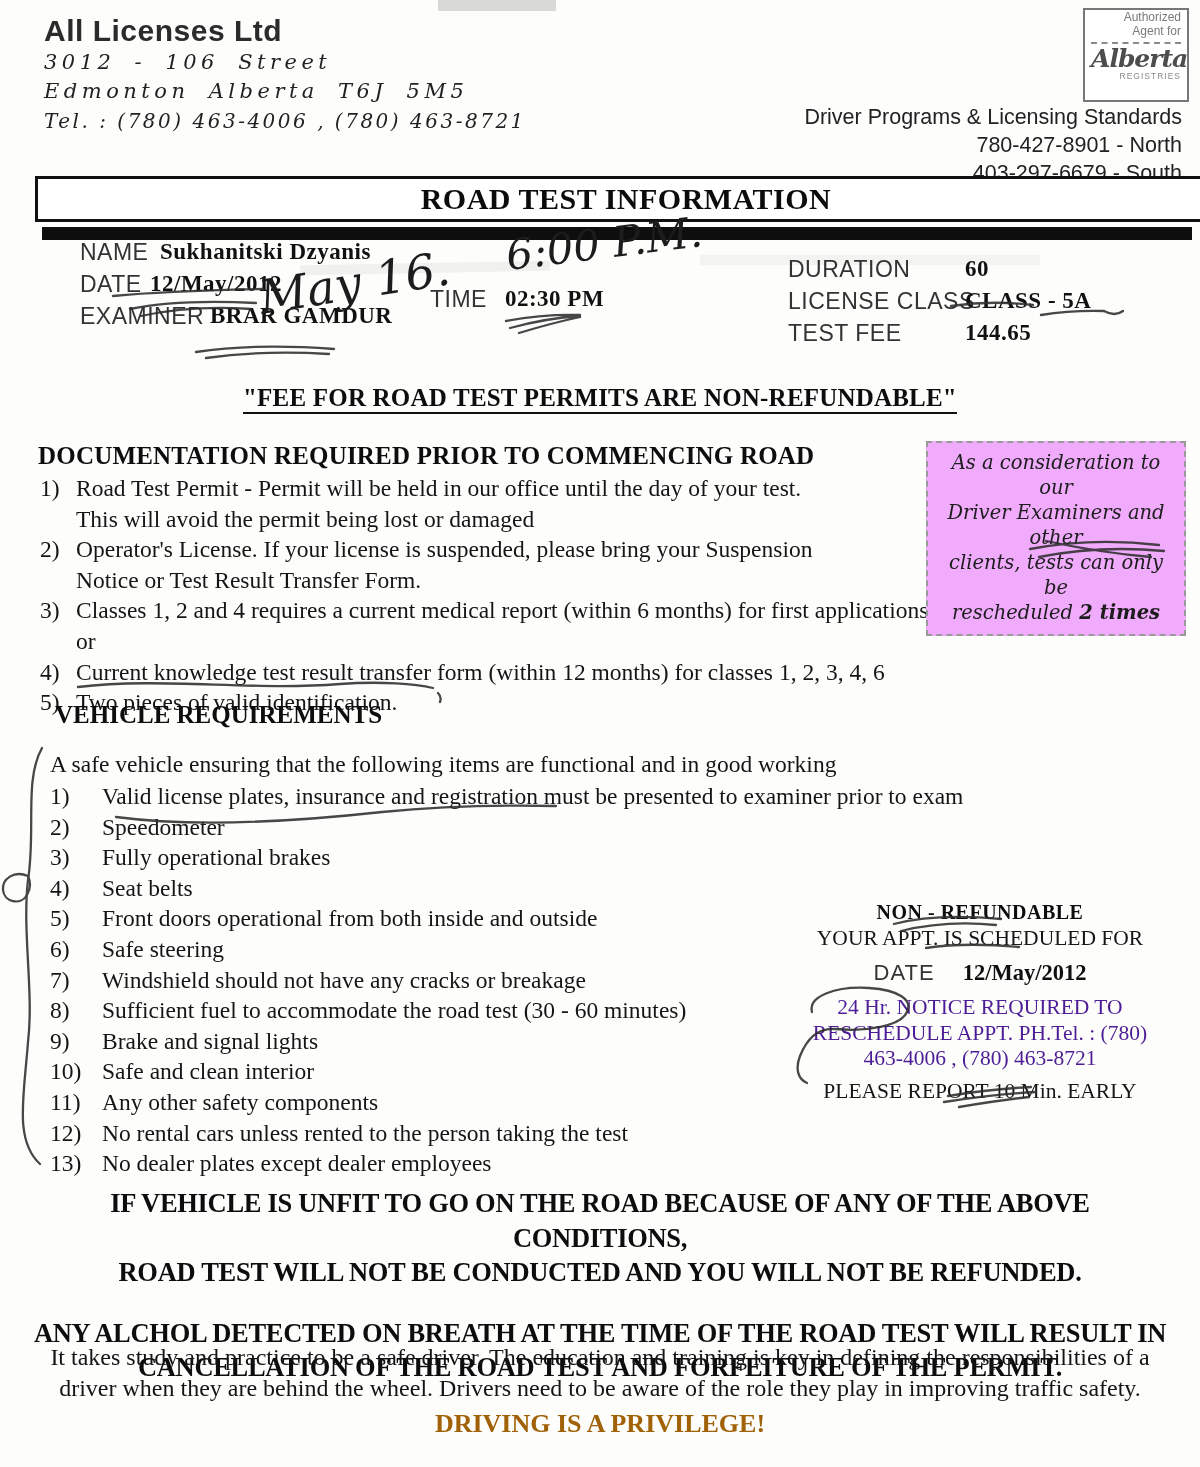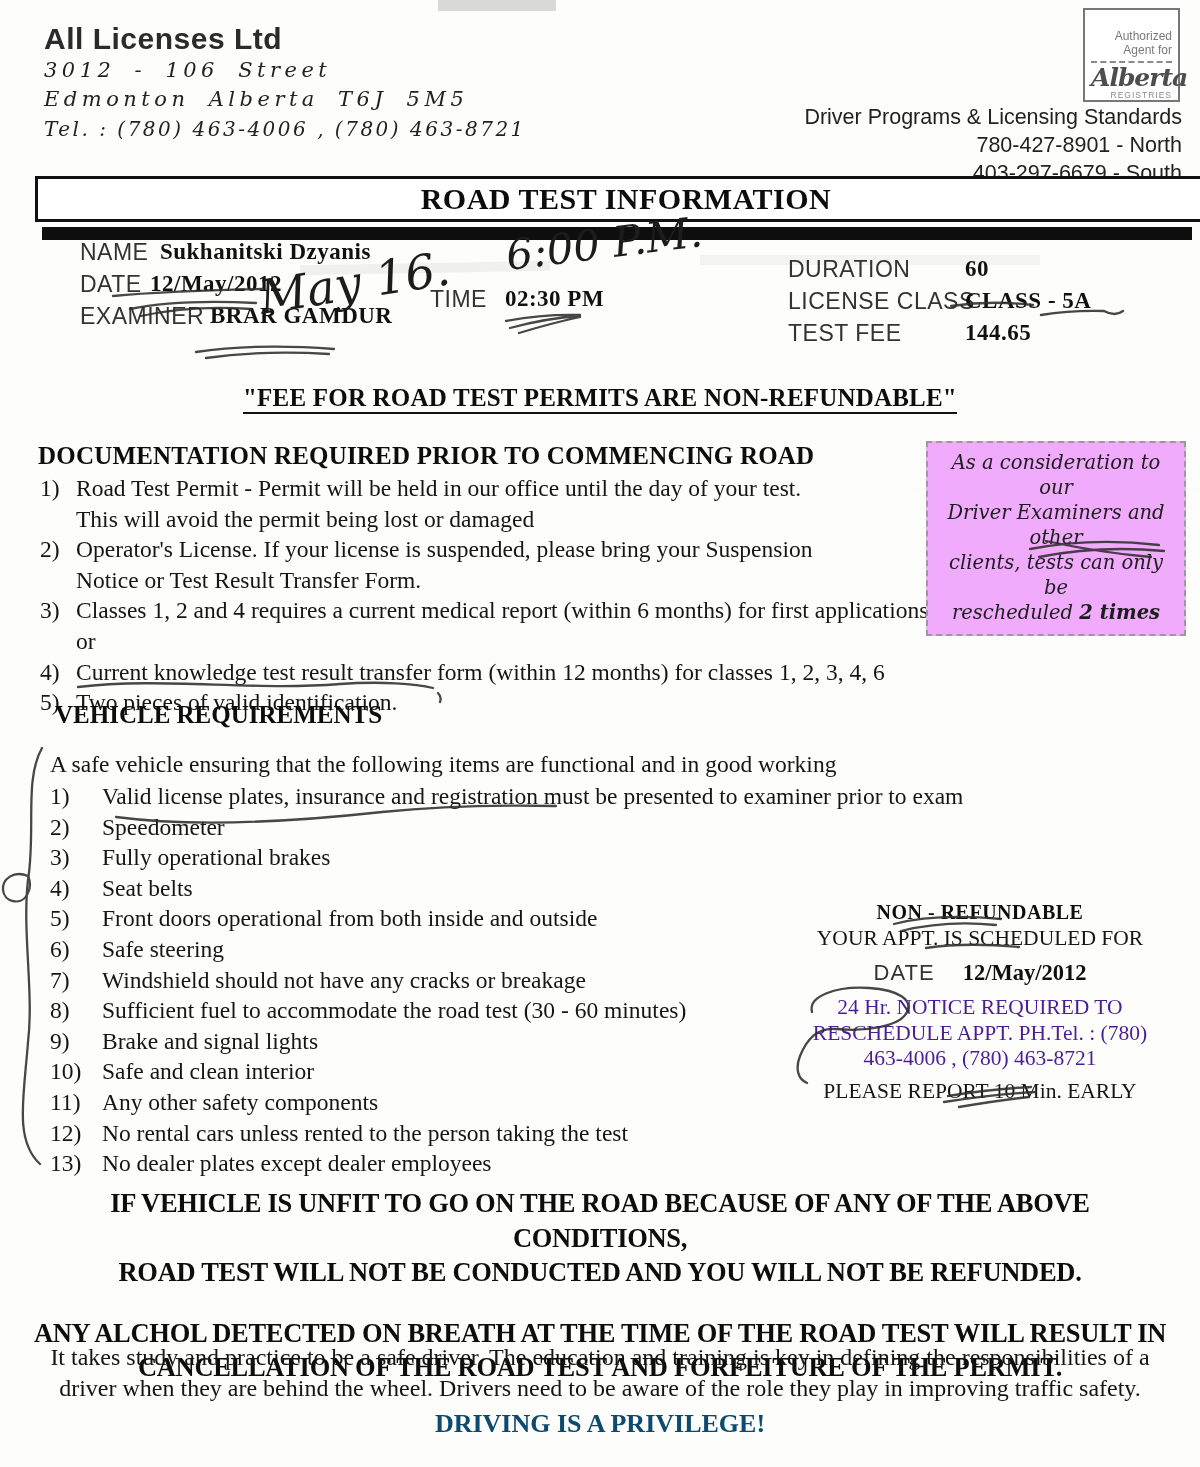--- a/index.html
+++ b/index.html
@@ -1,31 +1,31 @@
 <!DOCTYPE html>
 <html><head>
 <meta charset="utf-8">
 <style>
   html,body{margin:0;padding:0;background:#ffffff;}
   .page{position:relative;width:1200px;height:1467px;background:#fdfdfc;overflow:hidden;
         font-family:"Liberation Serif",serif;color:#1a1a1a;}
   .abs{position:absolute;}
 
   
-  .company{left:44px;top:14px;margin-top:8px;}
+  .company{left:44px;top:14px;}
   .company-name{font-family:"Liberation Sans",sans-serif;font-weight:bold;font-size:30px;
                 color:#2b2b2b;letter-spacing:0.5px;}
   .addr{font-family:"DejaVu Serif",serif;font-style:italic;font-size:21px;color:#222;
         letter-spacing:4.5px;word-spacing:8px;line-height:29px;}
   .tel{font-family:"DejaVu Serif",serif;font-style:italic;font-size:20px;color:#222;
        letter-spacing:2.5px;line-height:30px;}
 
   
-  .agentbox{left:1083px;top:8px;width:97px;height:94px;border:2px solid #777;
-            padding:19px 6px;box-sizing:border-box;background:#fff;}
+  .agentbox{left:1083px;top:8px;width:106px;height:94px;border:2px solid #777;
+            padding:0 6px;box-sizing:border-box;background:#fff;}
   .agent-small{font-family:"Liberation Sans",sans-serif;font-size:12px;color:#7a7a7a;
                text-align:right;line-height:14px;}
   .agent-rule{border-top:2px dashed #8a8a8a;margin:4px 0 2px 0;}
   .agent-brand{font-family:"DejaVu Serif",serif;font-weight:bold;font-style:italic;
                font-size:25px;color:#4d4d4d;letter-spacing:-1px;text-align:left;line-height:26px;}
   .agent-sub{font-family:"Liberation Sans",sans-serif;font-size:8.5px;color:#8a8a8a;
              letter-spacing:1px;text-align:right;line-height:9px;}
 
   
   .dept{right:18px;top:103px;text-align:right;font-family:"Liberation Sans",sans-serif;
@@ -83,21 +83,21 @@
   .refund-notice{margin-top:9px;font-size:21.5px;line-height:25.5px;white-space:pre-line;color:#4c1d95;}
   .refund-report{font-size:21.5px;margin-top:7px;color:#161616;}
 
   
   .warnings{left:30px;top:1186px;width:1140px;text-align:center;}
   .warnings p{margin:0;font-weight:bold;font-size:26.5px;line-height:34.5px;
               letter-spacing:-0.3px;color:#0d0d0d;white-space:pre-line;}
   .warnings p + p{margin-top:26px;}
   .footer{left:25px;top:1342px;width:1150px;text-align:center;}
   .footer-para{font-size:24px;line-height:31px;white-space:pre-line;color:#141414;}
-  .footer-slogan{font-weight:bold;font-size:26px;margin-top:5px;color:#0c4a6e;}
+  .footer-slogan{font-weight:bold;font-size:26px;margin-top:5px;color:#a16207;}
 
   
   .smudge{position:absolute;background:#000;pointer-events:none;}
   .ink-overlay{position:absolute;left:0;top:0;width:1200px;height:1467px;pointer-events:none;}
   .hand{font-family:"DejaVu Serif",serif;font-style:italic;fill:#1c1c1c;}
 </style>
 </head>
 <body>
 
 <div class="page">

